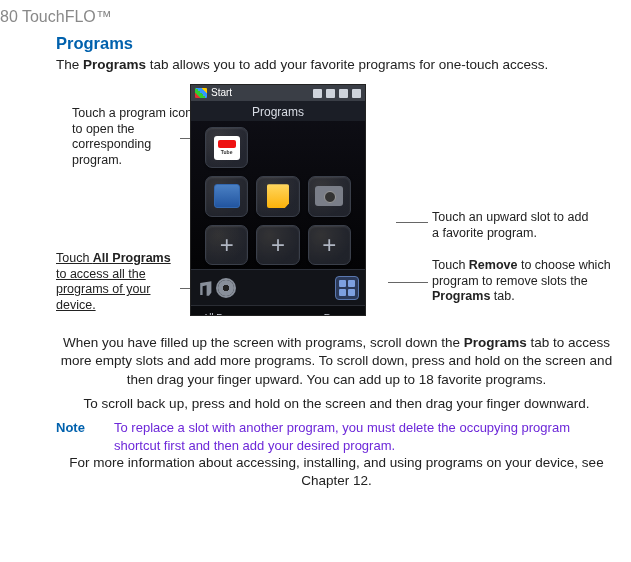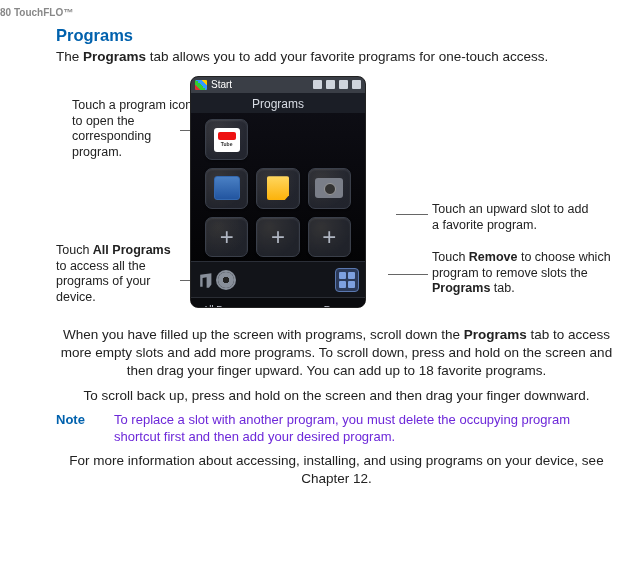--- a/index.html
+++ b/index.html
@@ -8,24 +8,23 @@
       height: 562px;
       font-family: "Segoe UI", "Myriad Pro", Arial, sans-serif;
       font-size: 13.5px;
       line-height: 1.35;
       color: #222;
       background: #fff;
       padding: 0;
       overflow: hidden;
     }
     .page-header {
-      font-size: 10px;
+      font-size: 16px;
       color: #888;
       padding: 6px 0 0 0;
-      font-weight: bold;
     }
     .page-num { }
     .page-title { }
     .content {
       padding: 0 14px 0 56px;
     }
     .h-programs {
       color: #0061ad;
       font-weight: bold;
       font-size: 16.5px;
@@ -46,21 +45,21 @@
       position: relative;
     }
     .callout {
       font-size: 12.5px;
       color: #222;
       line-height: 1.25;
       position: absolute;
     }
     .callout b { font-weight: bold; }
     .callout-tl { left: 0; top: 22px; width: 122px; margin-left: 16px; }
-    .callout-bl { left: 0; top: 167px; width: 124px; }
+    .callout-bl { left: 0; top: 167px; width: 124px; text-decoration: underline; }
     .callout-mr { left: 376px; top: 126px; width: 160px; }
     .callout-br { left: 376px; top: 174px; width: 200px; }
 
     
     .line {
       position: absolute;
       background: #666;
     }
     .line-h { height: 1px; }
     .line-tl { left: 124px; top: 54px; width: 68px; }
@@ -70,21 +69,21 @@
 
     
     .device {
       position: absolute;
       left: 134px;
       top: 0;
       width: 176px;
       height: 232px;
       background: linear-gradient(#101018, #000000);
       border: 1px solid #222;
-      border-radius: 8px;
+      border-radius: 0;
       overflow: hidden;
       color: #fff;
       font-size: 10px;
     }
     .statusbar {
       height: 16px;
       background: #3a3e46;
       display: flex;
       align-items: center;
       padding: 0 4px;
@@ -167,21 +166,21 @@
       align-items: center;
       padding: 0 6px;
       font-size: 9.5px;
       color: #d0d4de;
     }
     .bottombar .bl { display:flex;align-items:center;gap:2px;}
     .tri { width:0;height:0;border-top:3px solid transparent;border-bottom:3px solid transparent;border-left:4px solid #cfd4dc;display:inline-block;}
 
     .body-para { margin-top: 0; margin-bottom: 6px; text-align: center; }
     .body-para b { font-weight: bold; }
-    .note-row { display: flex; margin-top: 4px; margin-bottom: 6px; }
+    .note-row { display: flex; margin-top: 4px; }
     .note-label { color: #0061ad; font-weight: bold; width: 58px; flex: 0 0 58px; font-size: 13px; }
     .note-text { color: #6d28d9; flex: 1; font-size: 13px; }
   </style>
 </head>
 <body>
 
 <div class="page-header">
   <span class="page-num">80</span>
   <span class="page-title">TouchFLO™</span>
 </div>

